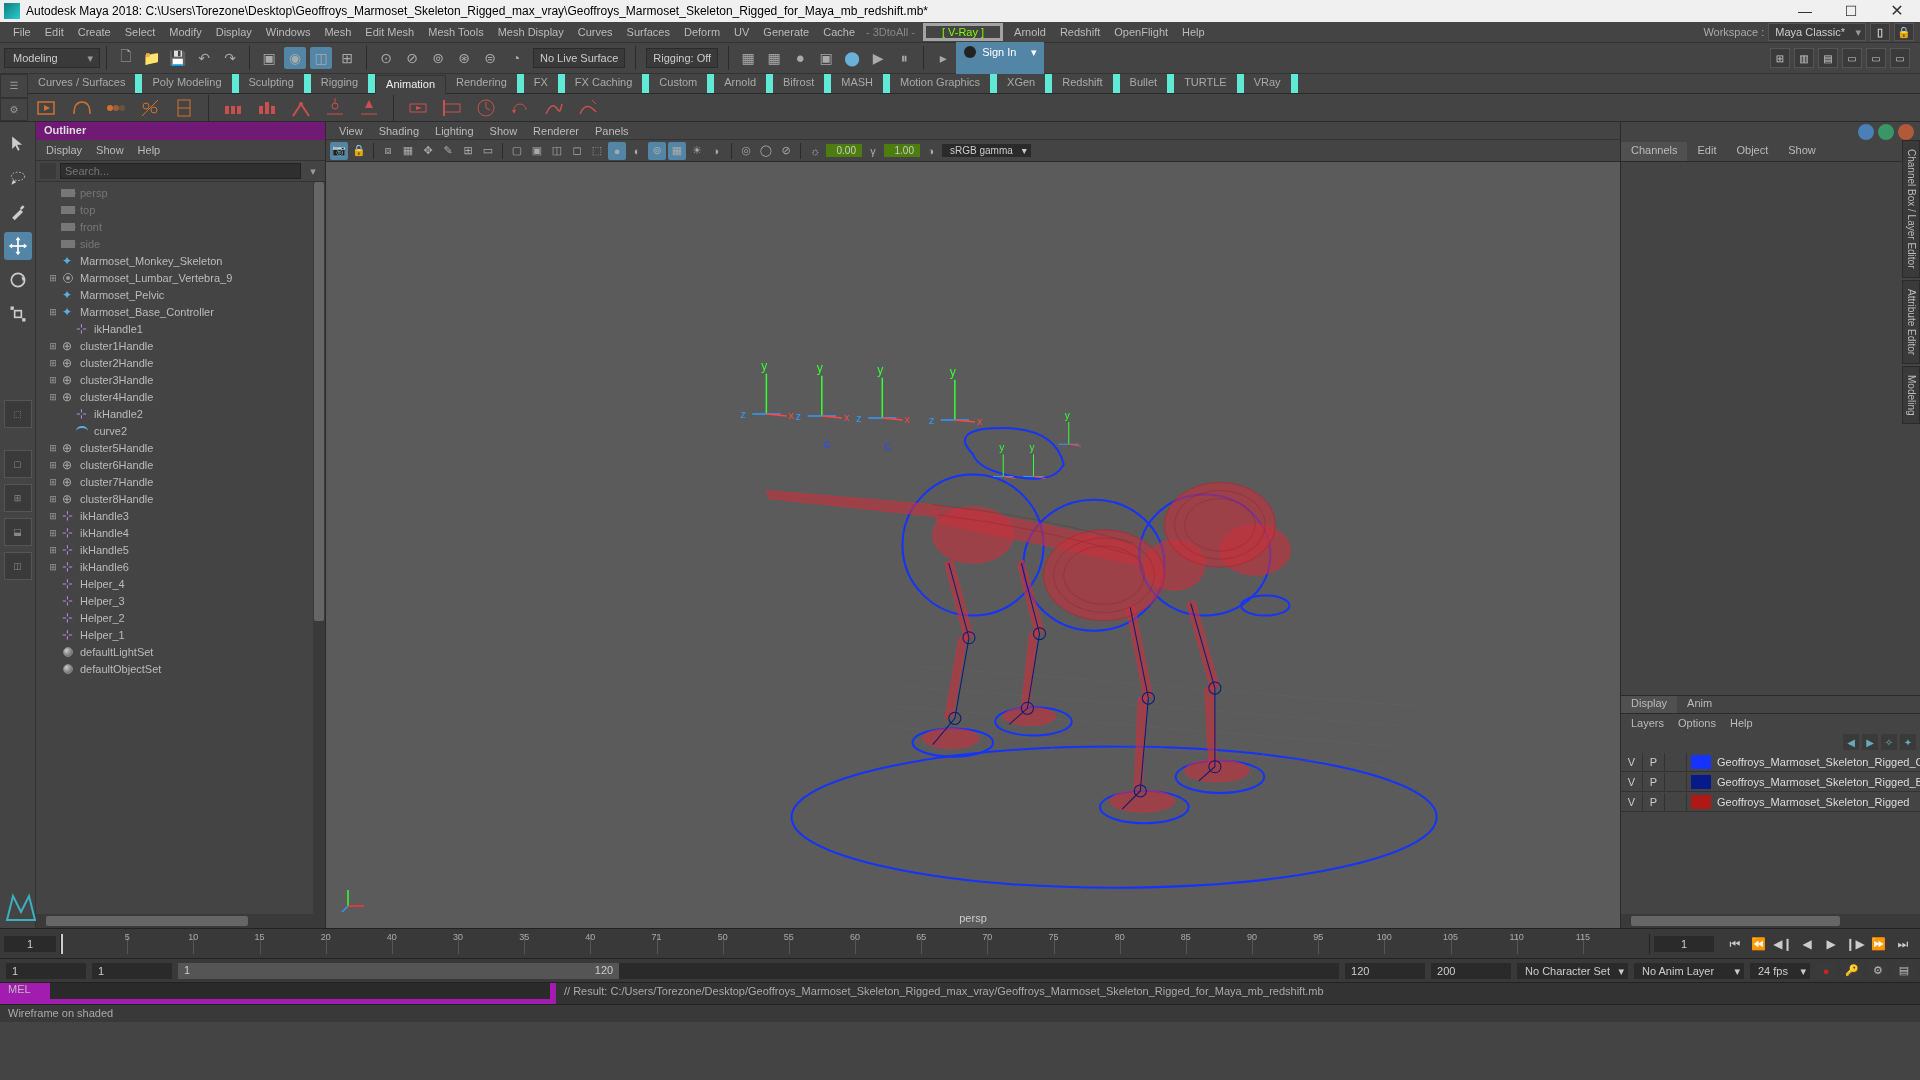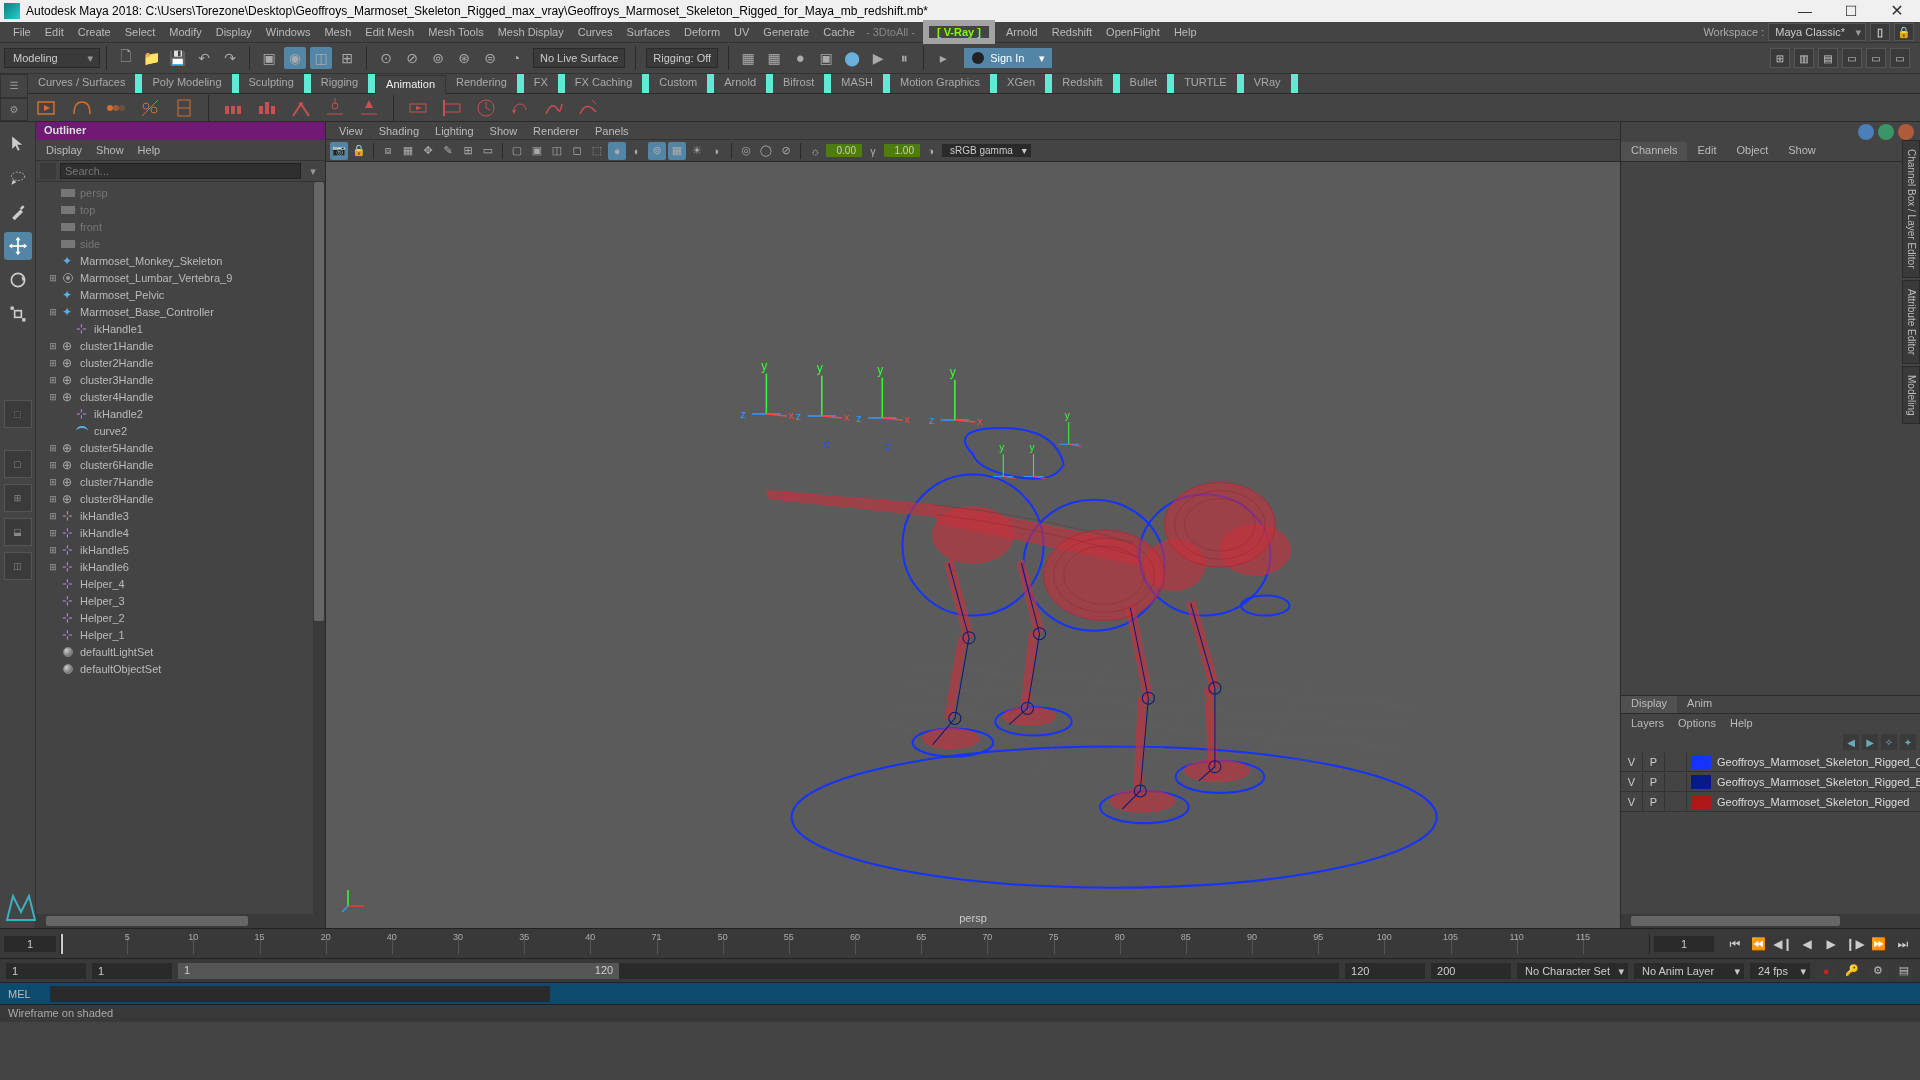--- a/index.html
+++ b/index.html
@@ -8,37 +8,37 @@
 
 .title-bar { height: 22px; background: #f0f0f0; color: #000; display: flex; align-items: center; padding-left: 4px; font-size: 12px; }
 .title-bar .maya-icon { width: 16px; height: 16px; background: linear-gradient(135deg, #0d7e7e, #2bcccc); margin-right: 6px; }
 .title-bar .title-text { flex: 1; }
 .title-bar .win-btn { width: 46px; height: 22px; text-align: center; line-height: 22px; font-size: 14px; color: #333; }
 .title-bar .win-btn.close { font-size: 16px; }
 
 
 .menu-bar { height: 20px; background: #444444; display: flex; align-items: center; padding: 0 6px; font-size: 11px; }
 .menu-bar .menu-item { padding: 0 7px; color: #bbb; cursor: default; }
-.menu-bar .vray-tag { color: #7fff00; font-weight: bold; border: 6px solid #a3a3a3; padding: 0 8px; margin: 0 4px; }
+.menu-bar .vray-tag { color: #7fff00; font-weight: normal; border: 3px solid #a3a3a3; padding: 0 16px; margin: 0 4px; }
 .menu-bar .dash-item { color: #888; padding: 0 4px; }
 .menu-bar .right { margin-left: auto; display: flex; align-items: center; }
 .menu-bar .ws-label { color: #aaa; margin-right: 4px; }
 .menu-bar .ws-select { background: #3a3a3a; color: #ccc; padding: 2px 20px 2px 6px; border: 1px solid #555; position: relative; }
 .menu-bar .ws-select::after { content: "▾"; position: absolute; right: 4px; color: #999; }
 .menu-bar .ico-btn { width: 20px; height: 18px; margin-left: 4px; background: #3a3a3a; border: 1px solid #555; display:flex;align-items:center;justify-content:center;color:#7fff00;font-weight:bold; }
 
 
 .status-line { height: 32px; background: #444444; display: flex; align-items: center; padding: 0 4px; border-top: 1px solid #333; border-bottom: 1px solid #333; }
 .mode-select { background: #3a3a3a; color: #ccc; border: 1px solid #2a2a2a; padding: 3px 24px 3px 8px; position: relative; width: 96px; }
 .mode-select::after { content: "▾"; position: absolute; right: 6px; color: #999; }
 .tb-sep { width: 1px; height: 24px; background: #2a2a2a; margin: 0 6px; }
 .tb-ico { width: 22px; height: 22px; display: flex; align-items: center; justify-content: center; color: #aaa; font-size: 14px; margin: 0 2px; border-radius: 2px; }
 .tb-ico.active { background: #5285a6; }
 .tb-dd { background: #3a3a3a; color: #ccc; padding: 3px 6px; border: 1px solid #2a2a2a; margin: 0 4px; font-size: 11px; }
-.signin-btn { background: #5285a6; color: #fff; padding: 4px 28px 4px 8px; margin-left: 8px; display: flex; align-items: center; gap: 6px; position: relative; }
+.signin-btn { background: #5285a6; color: #fff; padding: 4px 28px 16px 8px; display: flex; align-items: center; gap: 6px; position: relative; }
 .signin-btn::after { content: "▾"; position: absolute; right: 8px; }
 .signin-btn .user-ico { width: 12px; height: 12px; border-radius: 50%; background: #222; position:relative;}
 .end-icons { margin-left: auto; display: flex; gap: 4px; padding-right: 6px; }
 .end-icons .eico { width: 20px; height: 20px; background: #3a3a3a; border: 1px solid #555; display:flex;align-items:center;justify-content:center;color:#ccc;font-size:10px;}
 
 
 .shelf { height: 48px; background: #444444; display: flex; border-bottom: 1px solid #2a2a2a; }
 .shelf-tabs { display: flex; border-bottom: 1px solid #2a2a2a; height: 20px; }
 .shelf-tab { padding: 2px 10px; color: #aaa; font-size: 11px; border-right: 7px solid #5eead4; }
 .shelf-tab.active { background: #444444; border-top: 1px solid #333; border-left:1px solid #333; border-right:1px solid #333; color: #eee; border-bottom: 1px solid #444444; position:relative;top:1px;}
@@ -150,21 +150,21 @@
 
 .range-slider{height:24px;background:#393939;display:flex;align-items:center;gap:6px;padding:0 6px;border-top:1px solid #222;}
 .rs-num{width:80px;background:#2a2a2a;color:#ccc;padding:2px 6px;text-align:left;}
 .rs-track{flex:1;height:16px;background:#2a2a2a;position:relative;}
 .rs-range{position:absolute;height:100%;background:#555;left:0;width:38%;}
 .rs-dd{background:#2a2a2a;color:#ccc;padding:2px 8px;position:relative;padding-right:18px;min-width:110px;}
 .rs-dd::after{content:"▾";position:absolute;right:4px;}
 .rs-ico{width:20px;height:18px;background:#3a3a3a;display:flex;align-items:center;justify-content:center;}
 
 
-.cmd-line{height:22px;display:flex;align-items:center;background:#0c4a6e;border-top:1px solid #222;}
+.cmd-line{height:22px;display:flex;background:#a21caf;border-top:1px solid #222;}
 .cmd-label{width:50px;padding:0 8px;color:#bbb;}
 .cmd-input{flex:0 0 500px;background:#2a2a2a;height:16px;}
 .cmd-result{flex:1;background:#333;color:#aaa;padding:2px 8px;margin-left:6px;}
 
 
 .help-line{height:18px;background:#393939;color:#aaa;padding:2px 8px;border-top:1px solid #222;font-size:11px;}
 
 </style>
 </head>
 <body>
@@ -996,15 +996,16 @@
   <div class="rs-dd" style="min-width:60px;">24 fps</div>
   <div class="rs-ico" style="color:#c22;">●</div>
   <div class="rs-ico" style="color:#c22;">🔑</div>
   <div class="rs-ico">⚙</div>
   <div class="rs-ico">▤</div>
 </div>
 
 <div class="cmd-line">
   <div class="cmd-label">MEL</div>
   <div class="cmd-input"></div>
+  <div class="cmd-result">// Result: C:/Users/Torezone/Desktop/Geoffroys_Marmoset_Skeleton_Rigged_max_vray/Geoffroys_Marmoset_Skeleton_Rigged_for_Maya_mb_redshift.mb</div>
 </div>
 
 <div class="help-line">Wireframe on shaded</div>
 
 </body></html>

